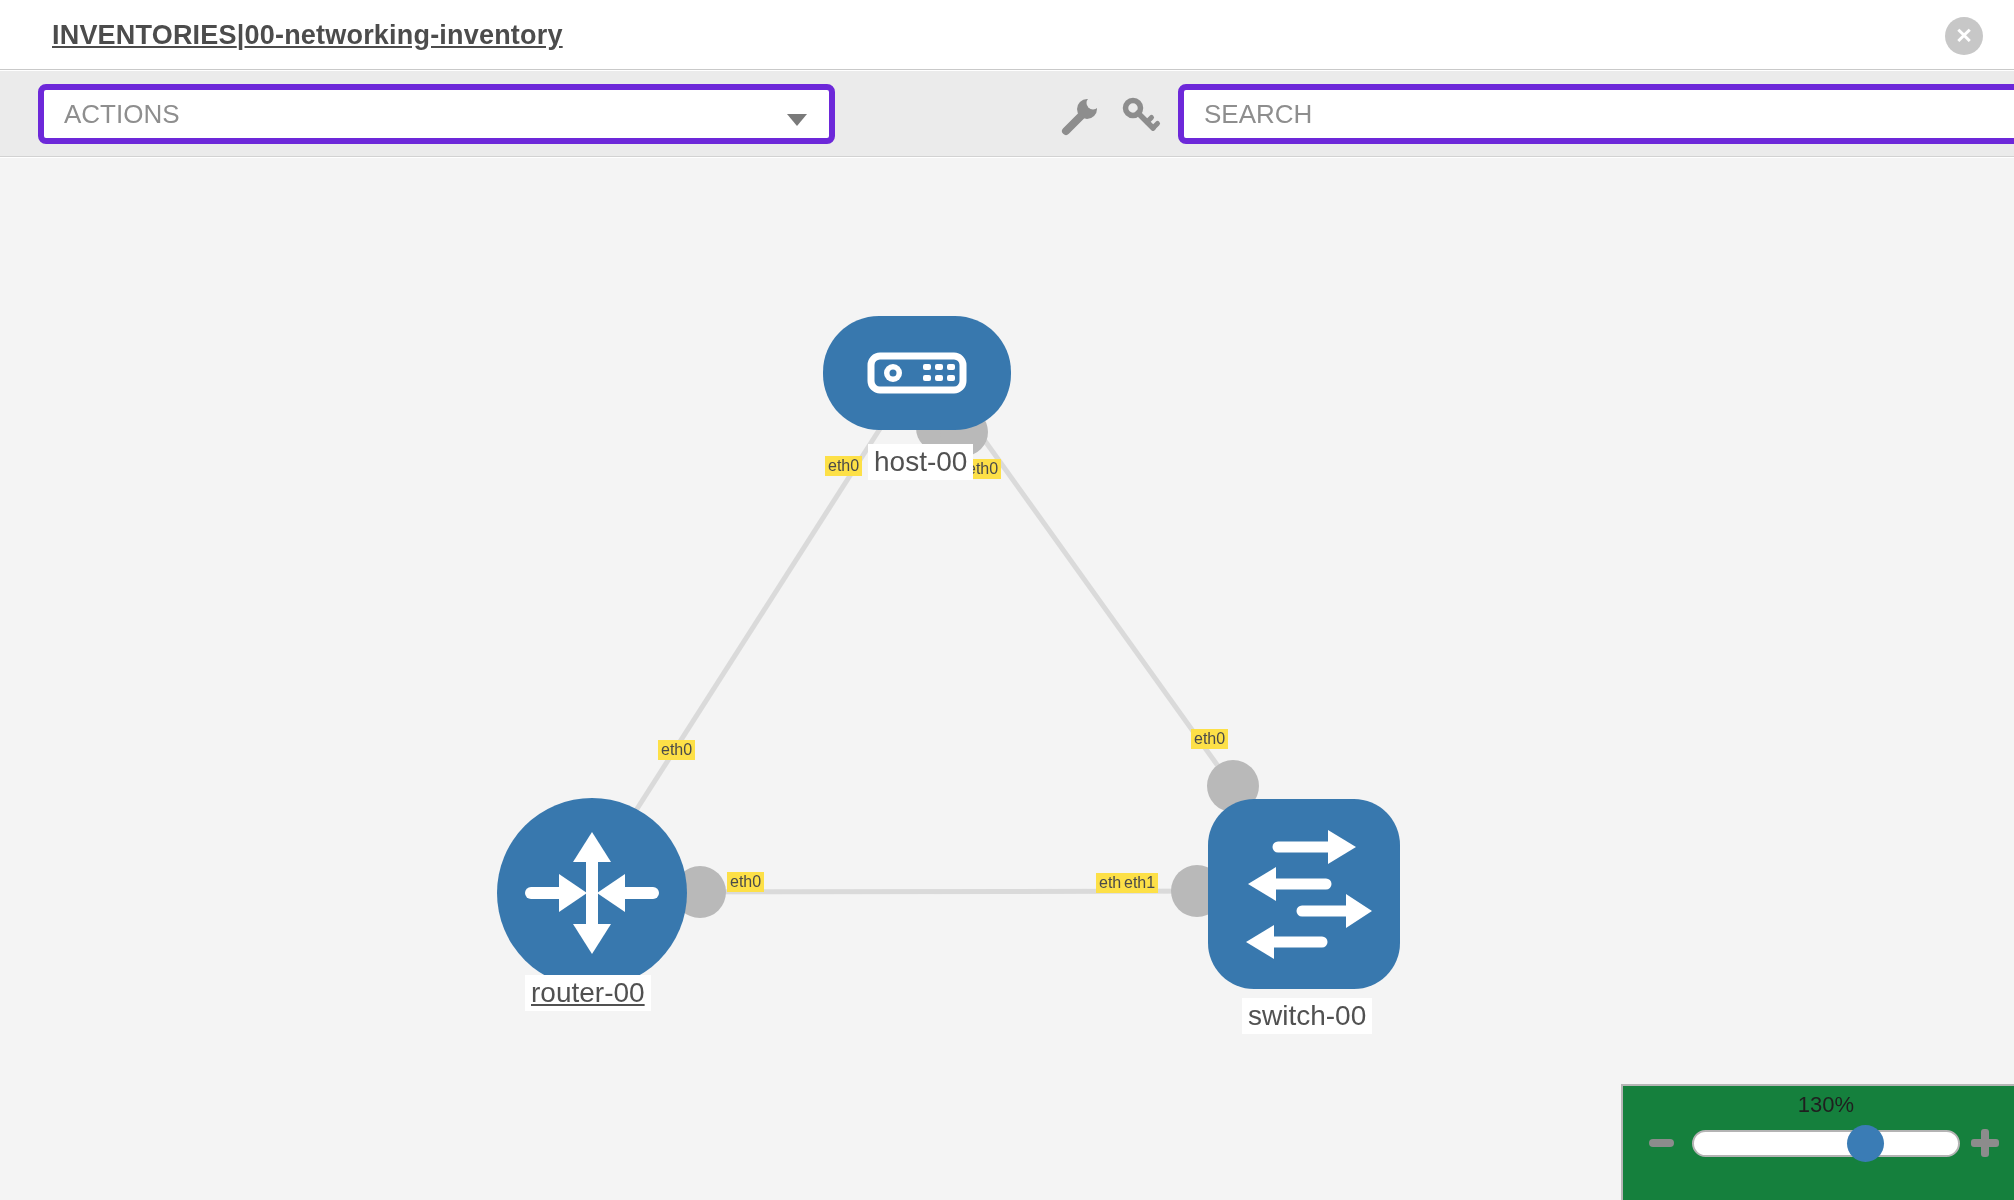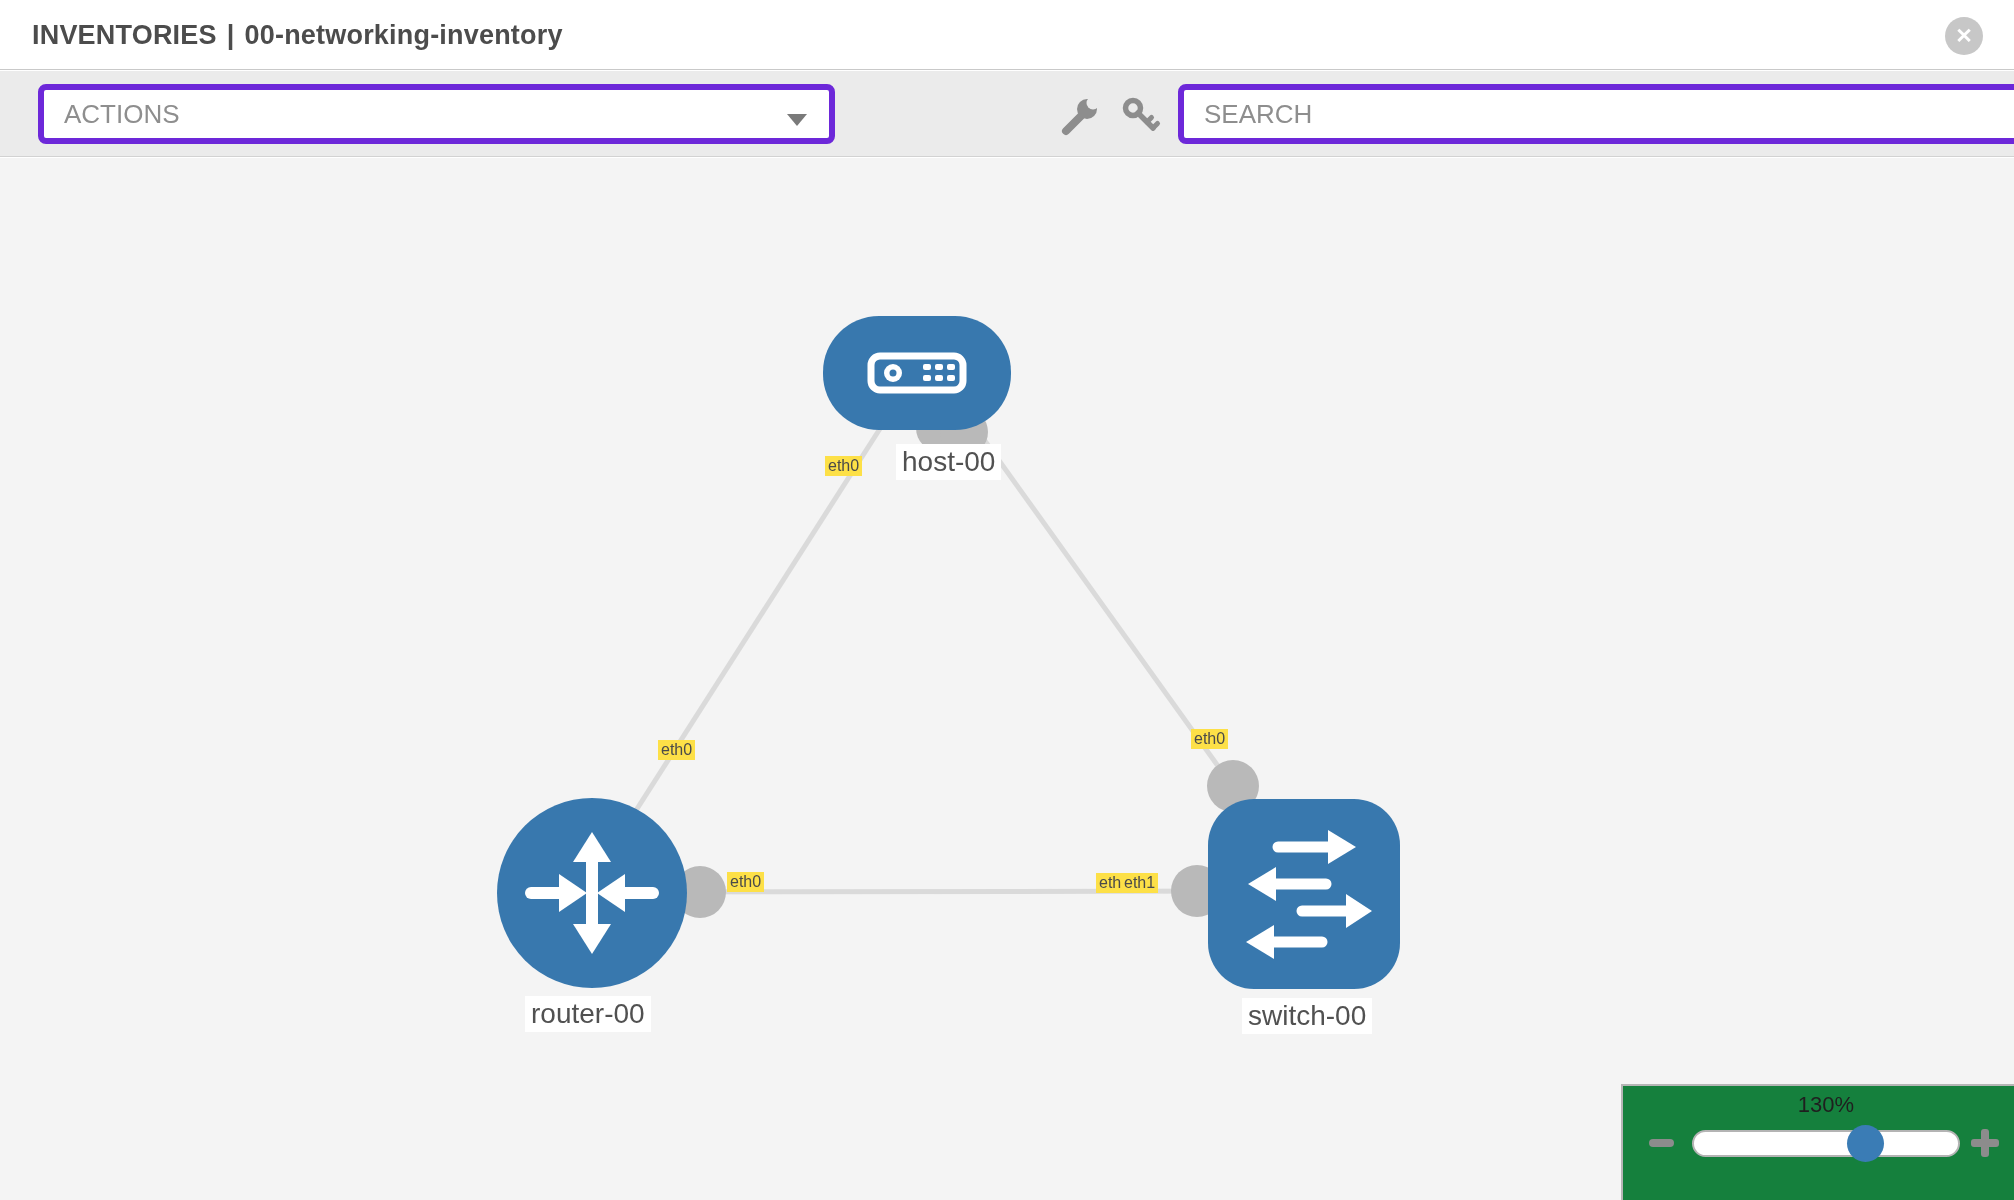--- a/index.html
+++ b/index.html
@@ -2,22 +2,22 @@
 <html><head>
 <meta charset="utf-8">
 <style>
   * { margin:0; padding:0; box-sizing:border-box; }
   html,body { background:#ffffff; }
   body { font-family:"Liberation Sans", sans-serif; }
   .app { position:relative; width:2014px; height:1200px; overflow:hidden; background:#ffffff; }
 
   
   .header { position:absolute; left:0; top:0; width:2014px; height:70px; background:#ffffff; border-bottom:1px solid #c9c9c9; }
-  .title { position:absolute; left:32px; top:0; height:70px; display:flex; align-items:center; gap:10px;
-           font-size:27px; font-weight:700; color:#4c4c4c; letter-spacing:0.2px; }
+  .title { position:absolute; left:52px; top:0; height:70px; display:flex; align-items:center; 
+           font-size:27px; font-weight:700; color:#4c4c4c; letter-spacing:0.2px;text-decoration:underline; }
   .close-btn { position:absolute; left:1945px; top:17px; width:38px; height:38px; border-radius:50%;
                background:#c7c7c7; color:#ffffff; display:flex; align-items:center; justify-content:center;
                font-size:21px; font-weight:700; cursor:pointer; }
 
   
   .toolbar { position:absolute; left:0; top:71px; width:2014px; height:86px; background:#ebebeb; border-bottom:1px solid #d2d2d2; }
   .select-box { position:absolute; top:13px; height:60px; background:#ffffff; border:6px solid #6d28d9; border-radius:8px;
                 display:flex; align-items:center; font-size:26px; color:#8e8e8e; padding-left:20px; cursor:pointer; }
   .select-actions { left:38px; width:797px; }
   .select-search { left:1178px; width:937px; }
@@ -143,22 +143,22 @@
         <polygon points="148,48 120,31 120,65" fill="#ffffff"></polygon>
         <line x1="118" y1="85" x2="66" y2="85" stroke="#ffffff" stroke-width="11" stroke-linecap="round"></line>
         <polygon points="40,85 68,68 68,102" fill="#ffffff"></polygon>
         <line x1="94" y1="112" x2="140" y2="112" stroke="#ffffff" stroke-width="11" stroke-linecap="round"></line>
         <polygon points="164,112 138,95 138,129" fill="#ffffff"></polygon>
         <line x1="114" y1="143" x2="64" y2="143" stroke="#ffffff" stroke-width="11" stroke-linecap="round"></line>
         <polygon points="38,143 66,126 66,160" fill="#ffffff"></polygon>
       </svg>
     </div>
 
-    <div class="node-label" style="left:868px; top:286px;margin-left:28px;">host-00</div>
-    <div class="node-label" style="left:525px; top:838px;">router-00</div>
+    <div class="node-label" style="left:868px; top:286px;">host-00</div>
+    <div class="node-label" style="left:525px; top:817px;text-decoration:underline;">router-00</div>
     <div class="node-label" style="left:1242px; top:840px;">switch-00</div>
 
     <div class="if-label" style="left:825px; top:298px;">eth0</div>
     <div class="if-label" style="left:964px; top:301px;">eth0</div>
     <div class="if-label" style="left:658px; top:582px;">eth0</div>
     <div class="if-label" style="left:1191px; top:571px;">eth0</div>
     <div class="if-label" style="left:727px; top:714px;">eth0</div>
     <div class="if-label" style="left:1096px; top:715px;">eth0</div>
     <div class="if-label front" style="left:1121px; top:715px;">eth1</div>
 

